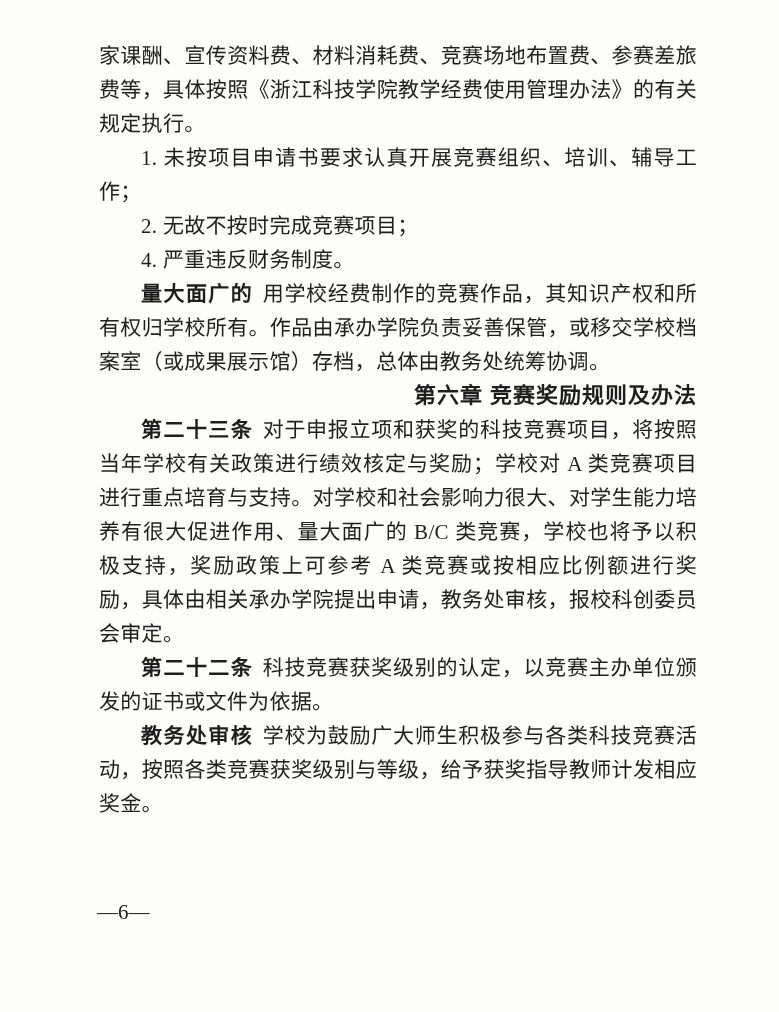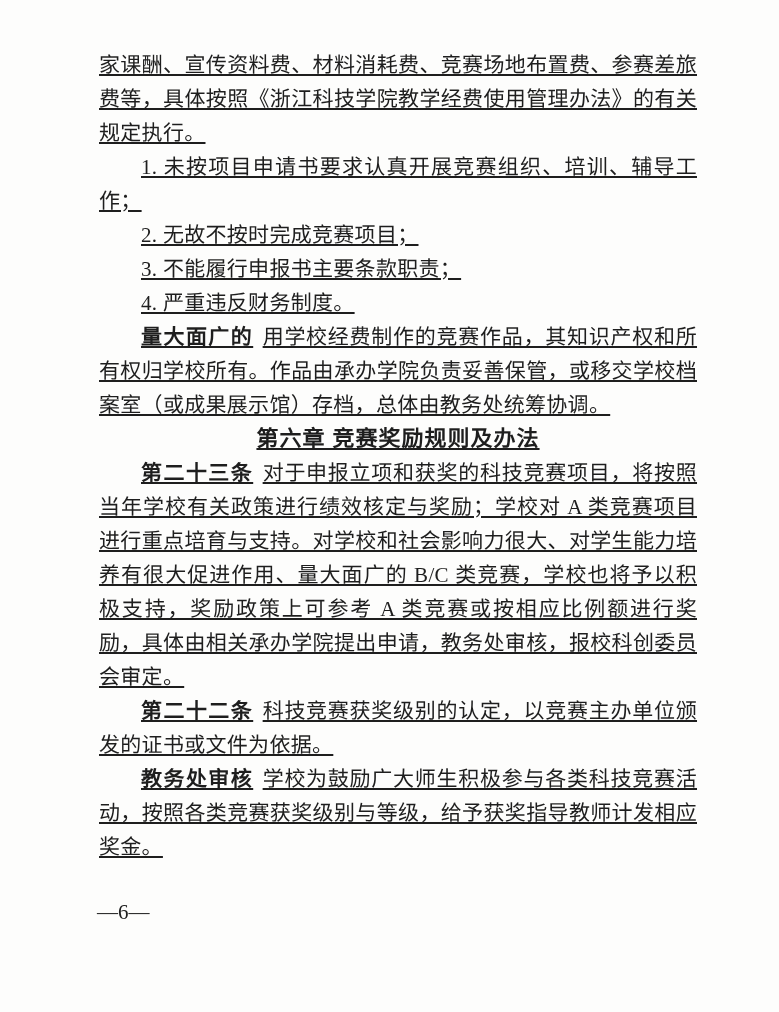--- a/index.html
+++ b/index.html
@@ -12,23 +12,22 @@
     position: relative;
     width: 779px;
     height: 1012px;
     background: #fdfdfc;
     overflow: hidden;
     font-family: "Liberation Serif", "DejaVu Serif", serif;
   }
   .content {
     position: absolute;
     left: 99px;
-    top: 48px;
+    top: 39px;
     width: 598px;
-    text-decoration: underline;
   }
   .content p {
     margin: 0;
     font-size: 21px;
     line-height: 34px;
     color: #1e1e1e;
     text-align: justify;
     text-justify: inter-ideograph;
     letter-spacing: 0.3px;
   }
@@ -38,21 +37,21 @@
   p.continuation {
     text-indent: 0;
   }
   .article-lead {
     font-family: "Liberation Sans", "DejaVu Sans", sans-serif;
     font-weight: 700;
     margin-right: 0.45em;
     letter-spacing: 1px;
   }
   p.chapter-heading {
-    text-align: center;
+    text-align: right;
     text-indent: 0;
     font-family: "Liberation Sans", "DejaVu Sans", sans-serif;
     font-weight: 700;
     font-size: 22px;
     letter-spacing: 1px;
   }
   .page-number {
     position: absolute;
     left: 97px;
     top: 898px;
@@ -63,21 +62,20 @@
   }
 </style>
 </head>
 <body>
 
 <div class="page" style="background: rgb(253, 253, 252);">
   <div class="content" style="color: rgb(30, 30, 30);">
       <p class="continuation">家课酬、宣传资料费、材料消耗费、竞赛场地布置费、参赛差旅费等，具体按照《浙江科技学院教学经费使用管理办法》的有关规定执行。</p>
       <p class="list-item">1. 未按项目申请书要求认真开展竞赛组织、培训、辅导工作；</p>
       <p class="list-item">2. 无故不按时完成竞赛项目；</p>
-      <p class="list-item">3. 不能履行申报书主要条款职责；</p>
       <p class="list-item">4. 严重违反财务制度。</p>
       <p class="article"><span class="article-lead">量大面广的</span>用学校经费制作的竞赛作品，其知识产权和所有权归学校所有。作品由承办学院负责妥善保管，或移交学校档案室（或成果展示馆）存档，总体由教务处统筹协调。</p>
       <p class="chapter-heading">第六章 竞赛奖励规则及办法</p>
       <p class="article"><span class="article-lead">第二十三条</span>对于申报立项和获奖的科技竞赛项目，将按照当年学校有关政策进行绩效核定与奖励；学校对 A 类竞赛项目进行重点培育与支持。对学校和社会影响力很大、对学生能力培养有很大促进作用、量大面广的 B/C 类竞赛，学校也将予以积极支持，奖励政策上可参考 A 类竞赛或按相应比例额进行奖励，具体由相关承办学院提出申请，教务处审核，报校科创委员会审定。</p>
       <p class="article"><span class="article-lead">第二十二条</span>科技竞赛获奖级别的认定，以竞赛主办单位颁发的证书或文件为依据。</p>
       <p class="article"><span class="article-lead">教务处审核</span>学校为鼓励广大师生积极参与各类科技竞赛活动，按照各类竞赛获奖级别与等级，给予获奖指导教师计发相应奖金。</p>
     </div>
   <div class="page-number">—6—</div>
 </div>
 

